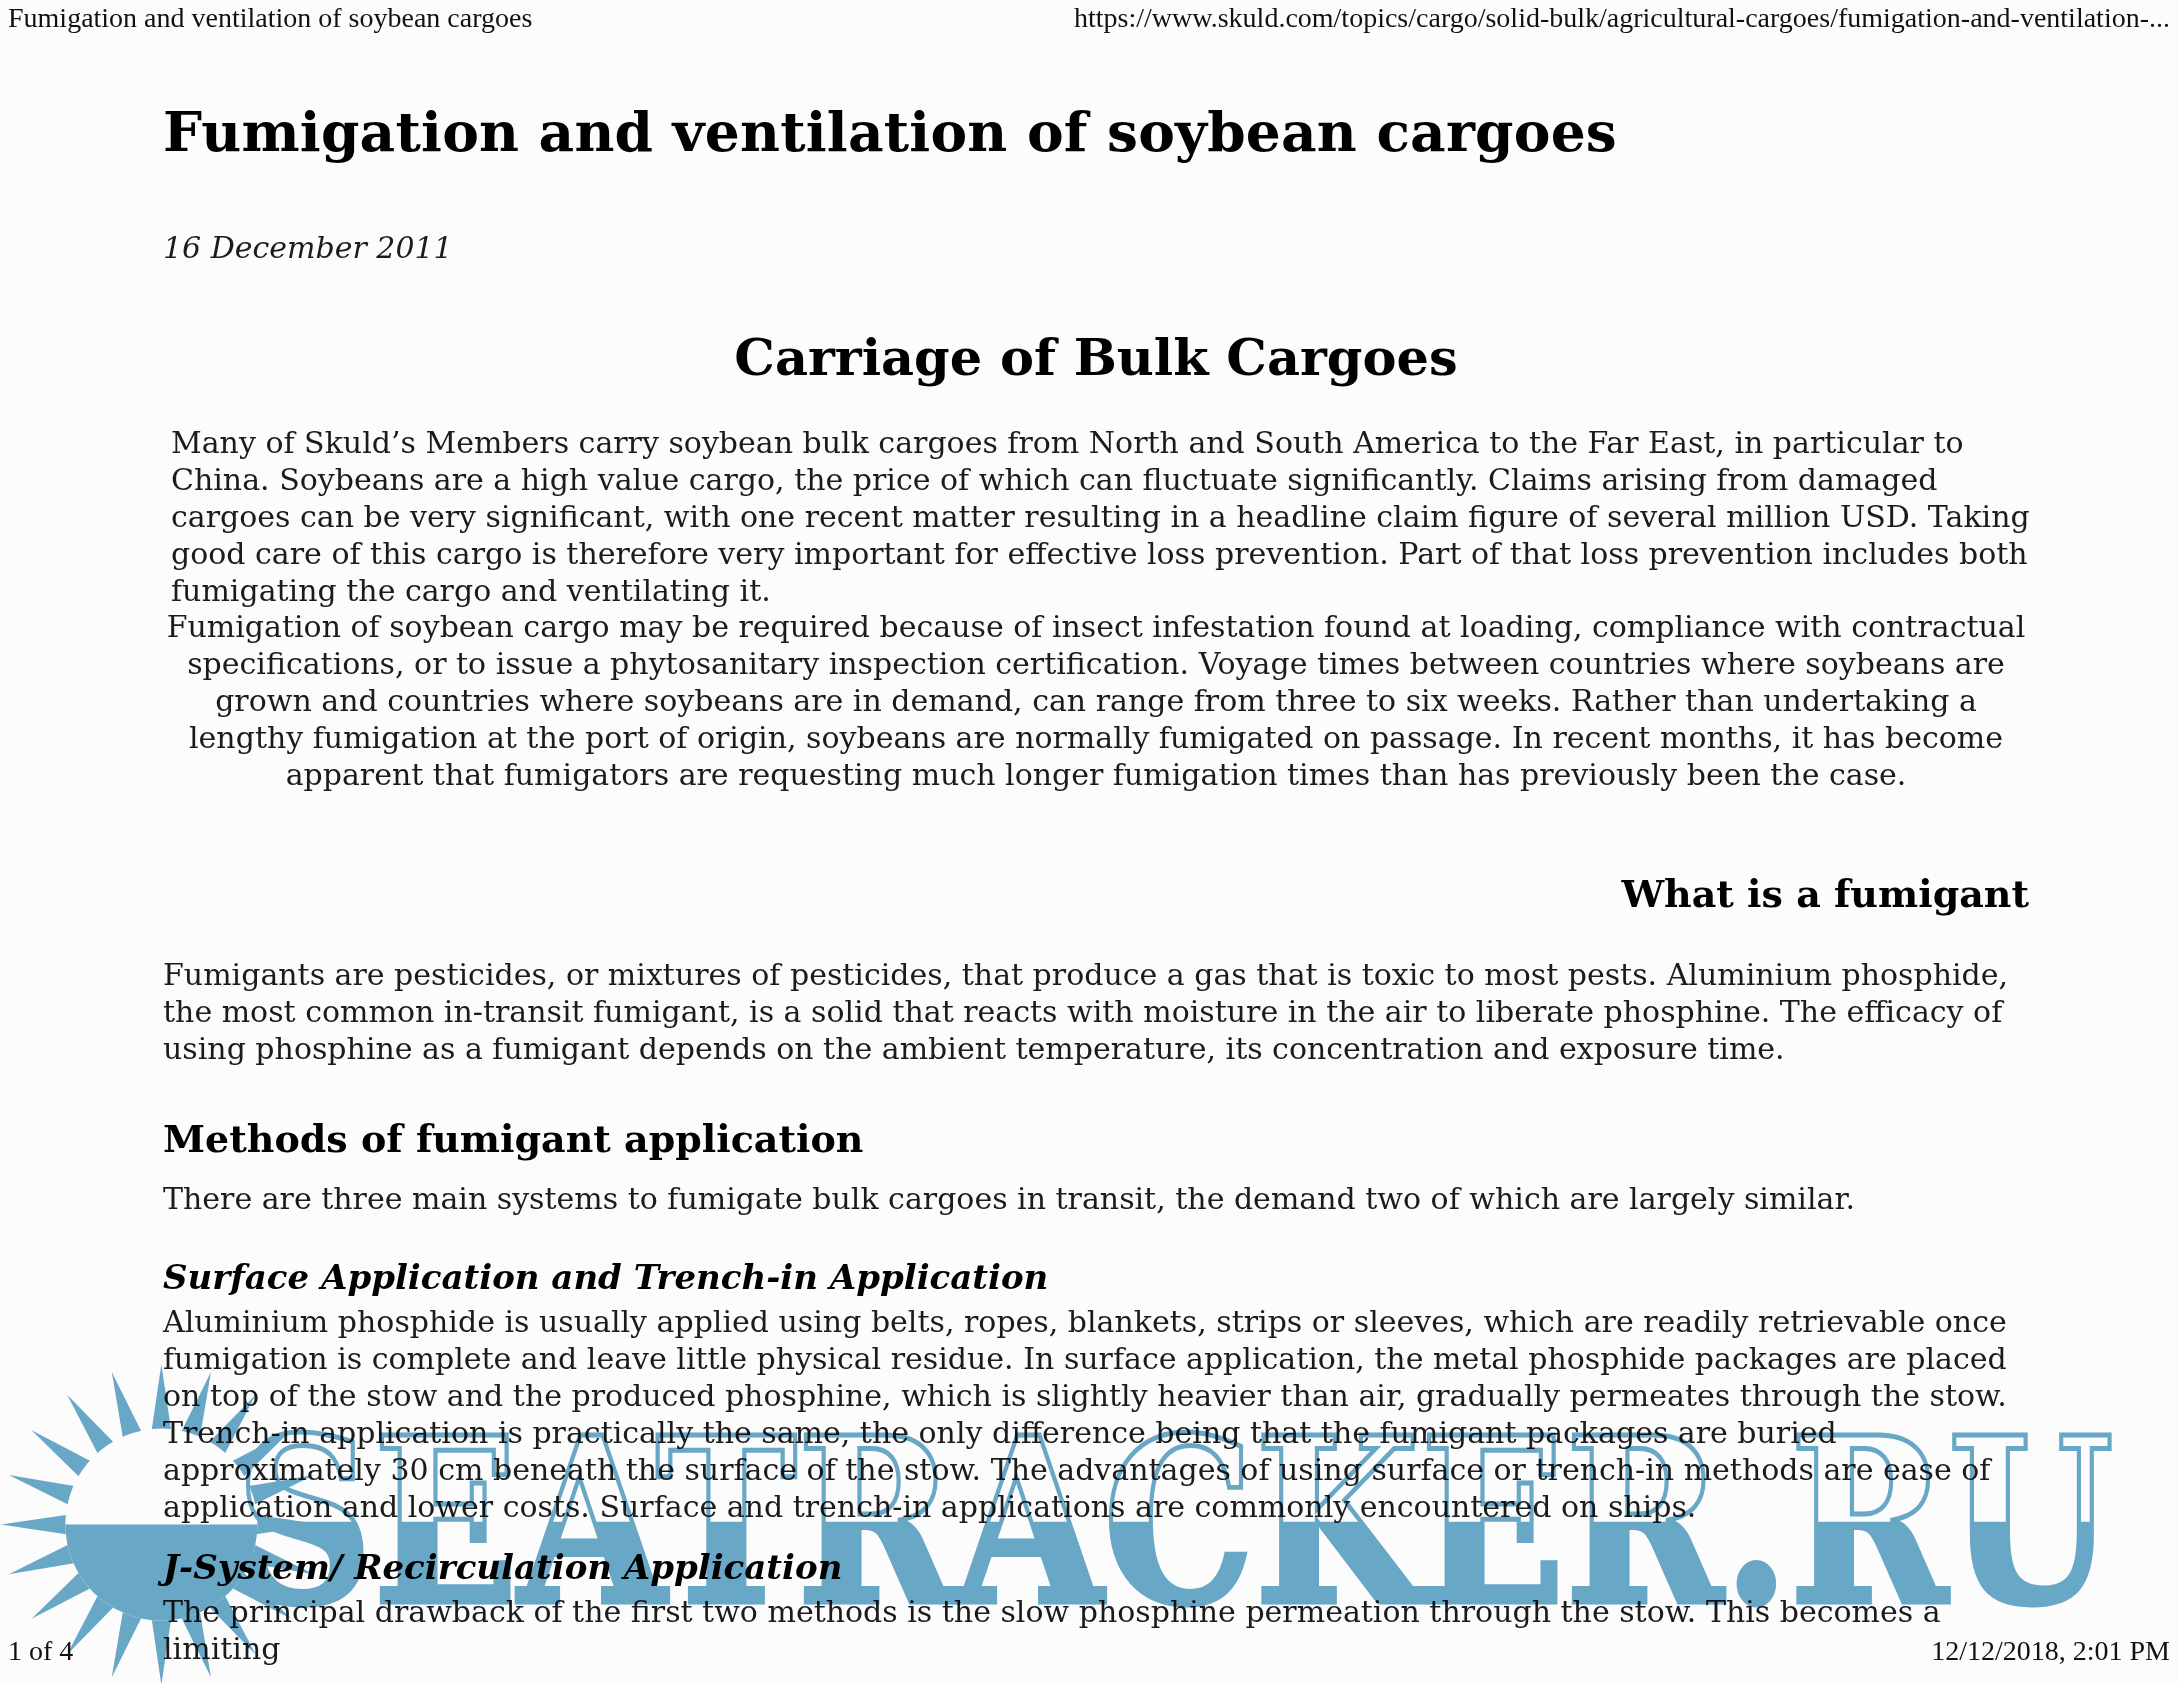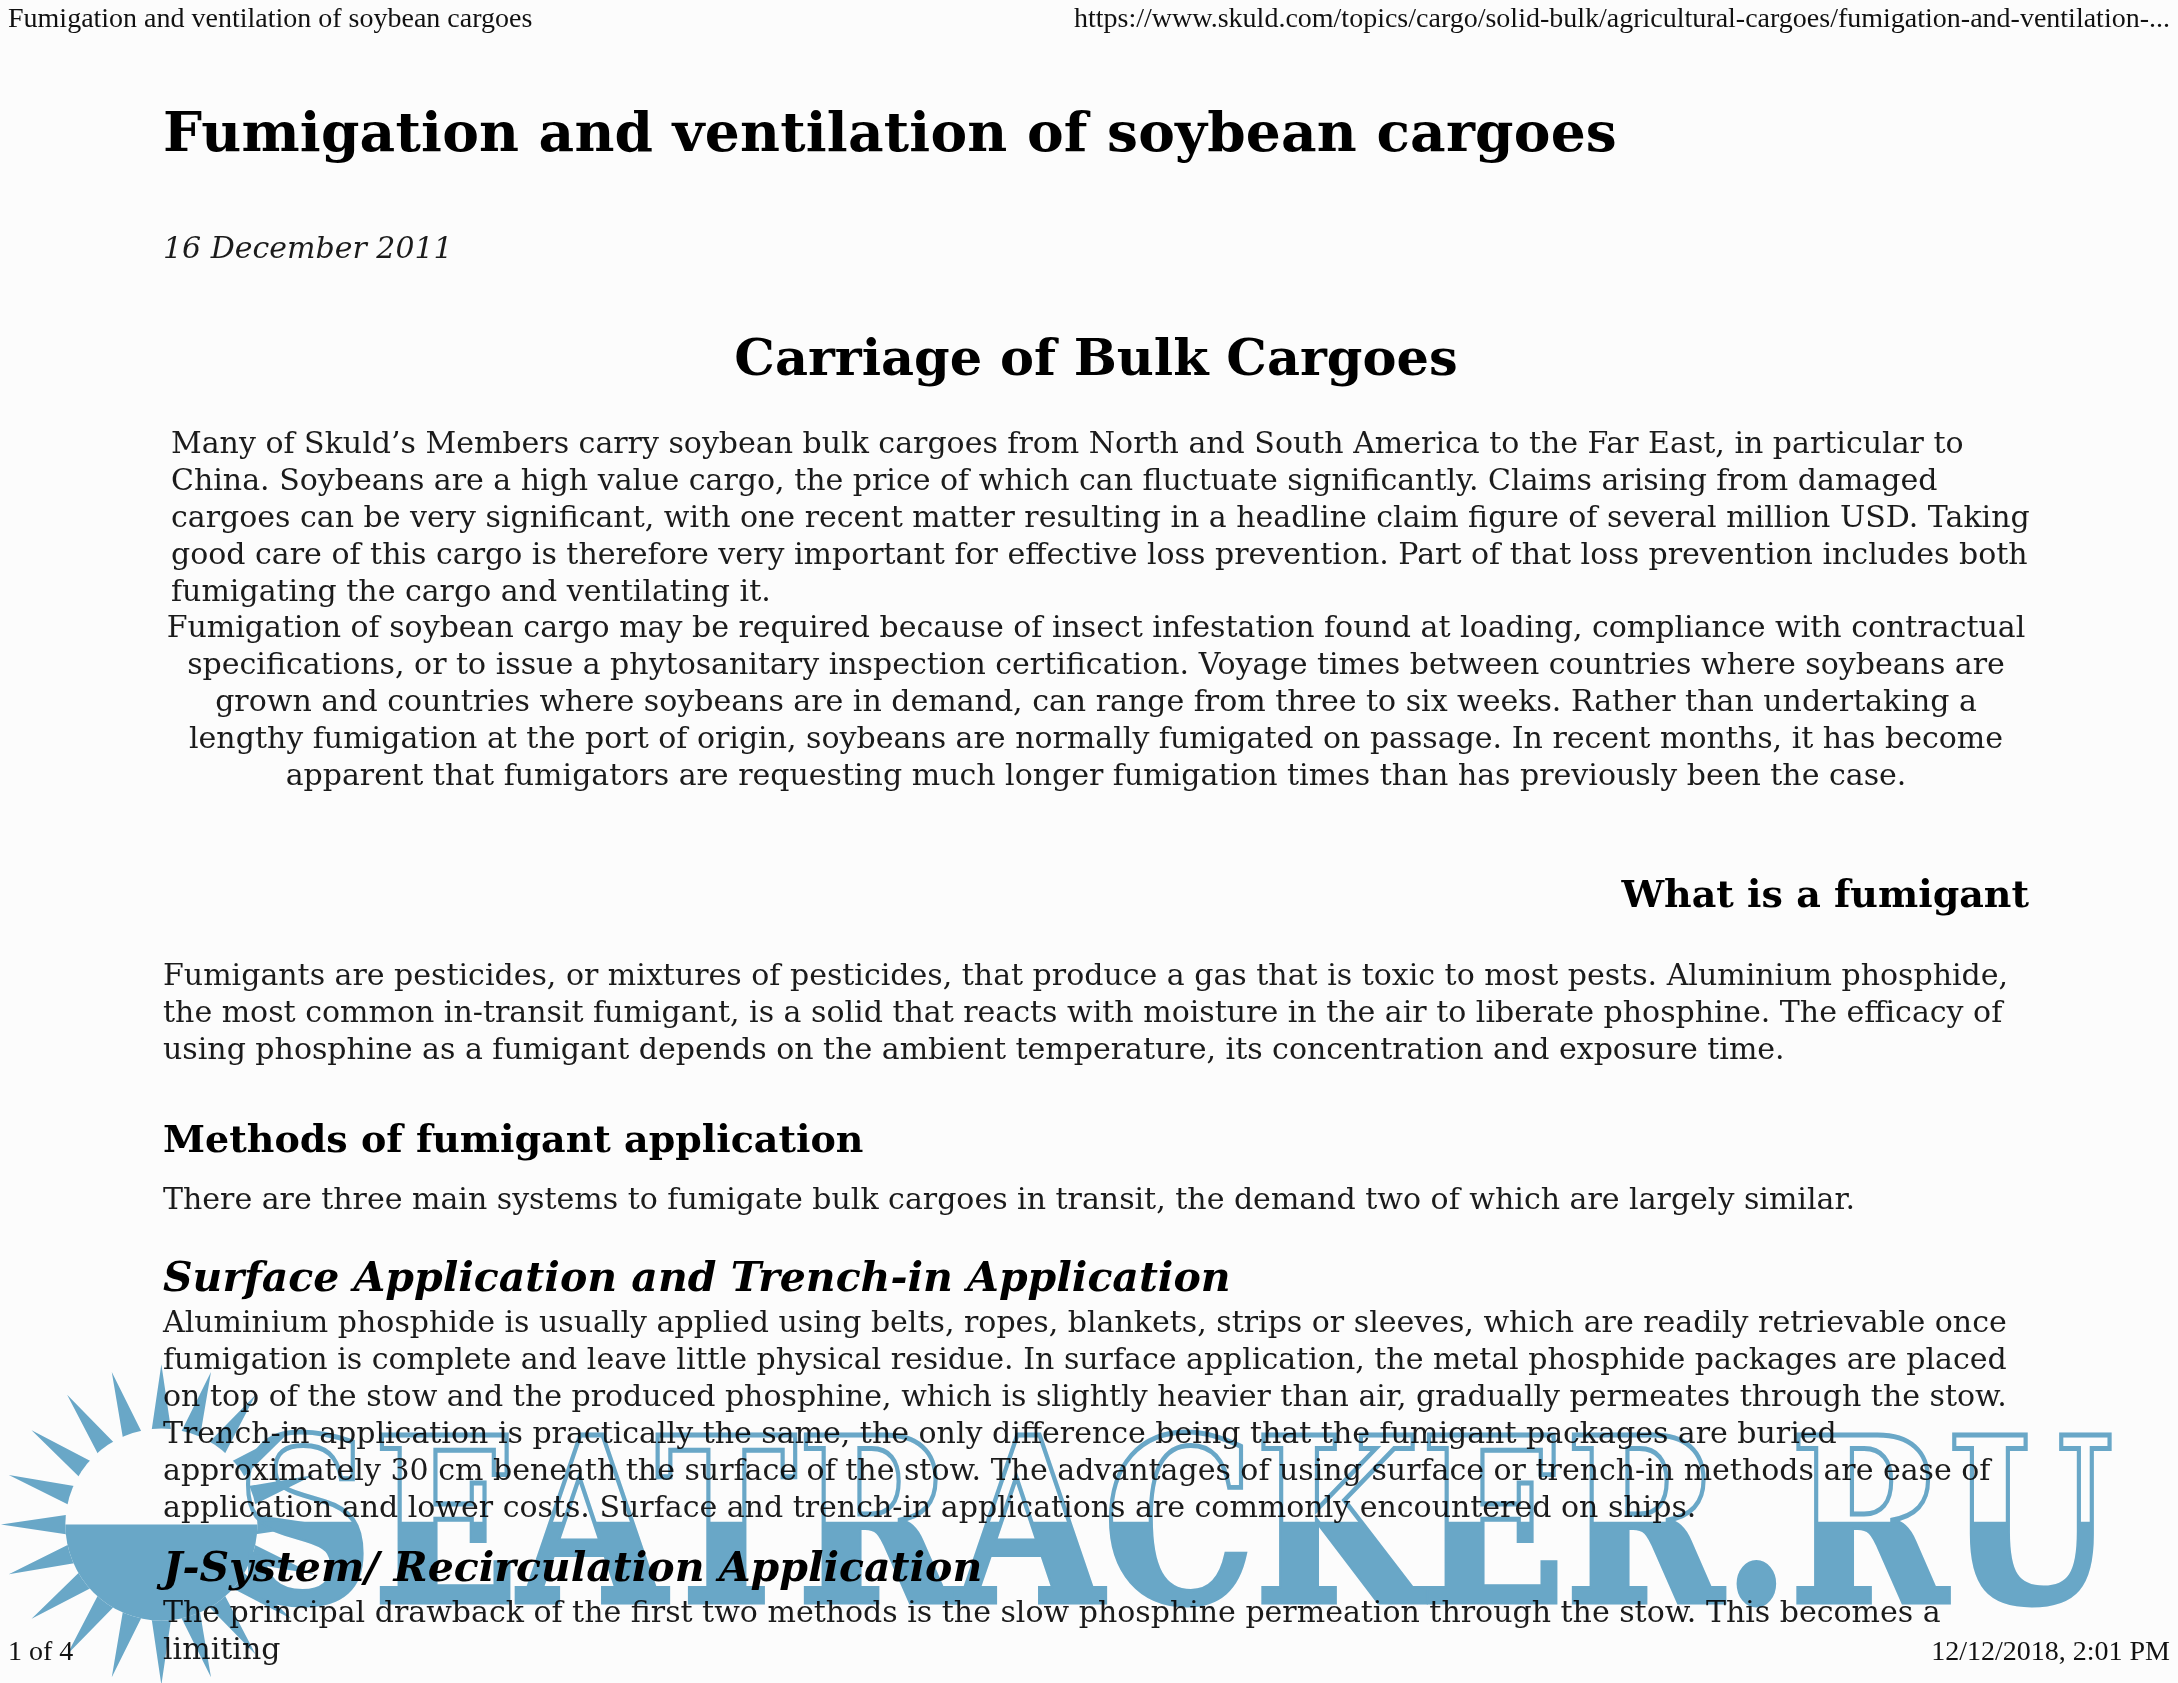--- a/index.html
+++ b/index.html
@@ -29,21 +29,21 @@
   .p{font-size:30px;line-height:37px;}
   .p1{top:424px;margin-left:8px;}
   .p2{top:608px;text-align:center;}
   .h3{font-size:38px;font-weight:bold;color:#000;}
   .h3a{top:871px;text-align:right;}
   .p3{top:956px;}
   .h3b{top:1104px;margin-top:12px;}
   .p4{top:1180px;}
   .grp1{top:1257px;}
   .grp2{top:1547px;}
-  .h4{font-size:41px;font-weight:bold;font-style:italic;color:#000;line-height:40px;margin:0 0 6px 0;}
+  .h4{font-size:34px;font-weight:bold;font-style:italic;color:#000;line-height:40px;margin:0 0 6px 0;}
   .grp .p{margin:0;}
 
   
   .watermark{
     position:absolute;left:0;top:0;width:2178px;height:1683px;
     mix-blend-mode:multiply;opacity:.92;pointer-events:none;
   }
   .wm-text{
     font-family:"DejaVu Serif", serif;
     font-weight:bold;

